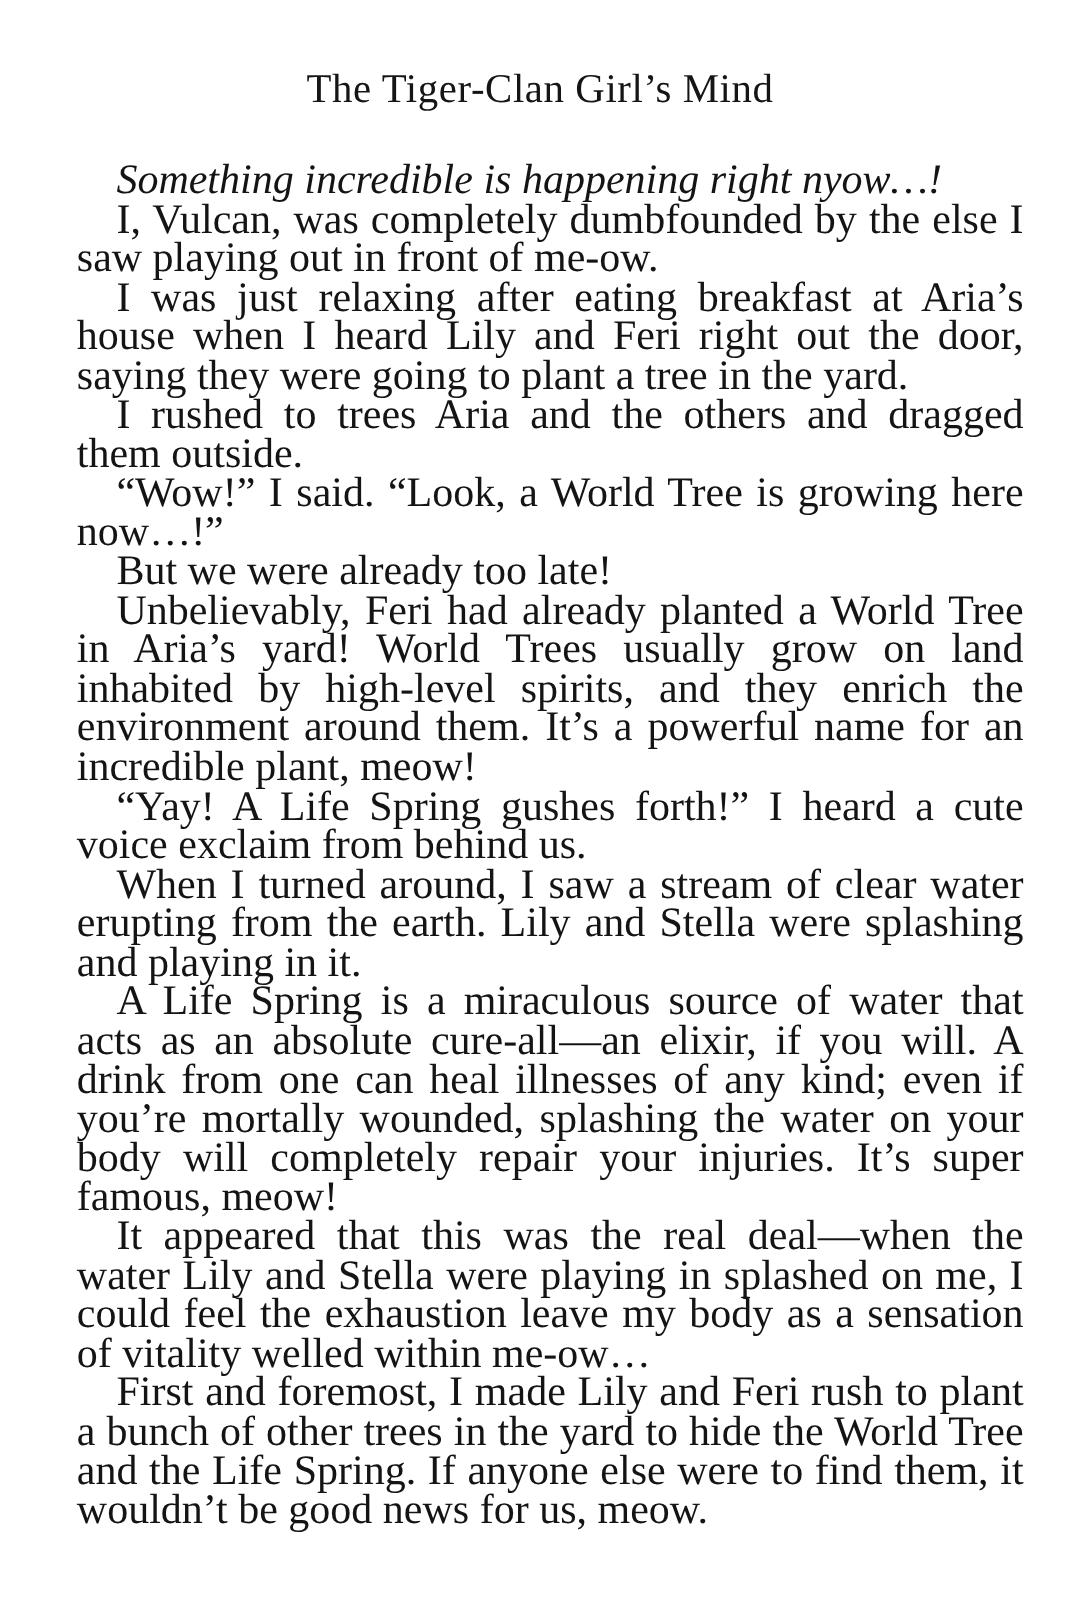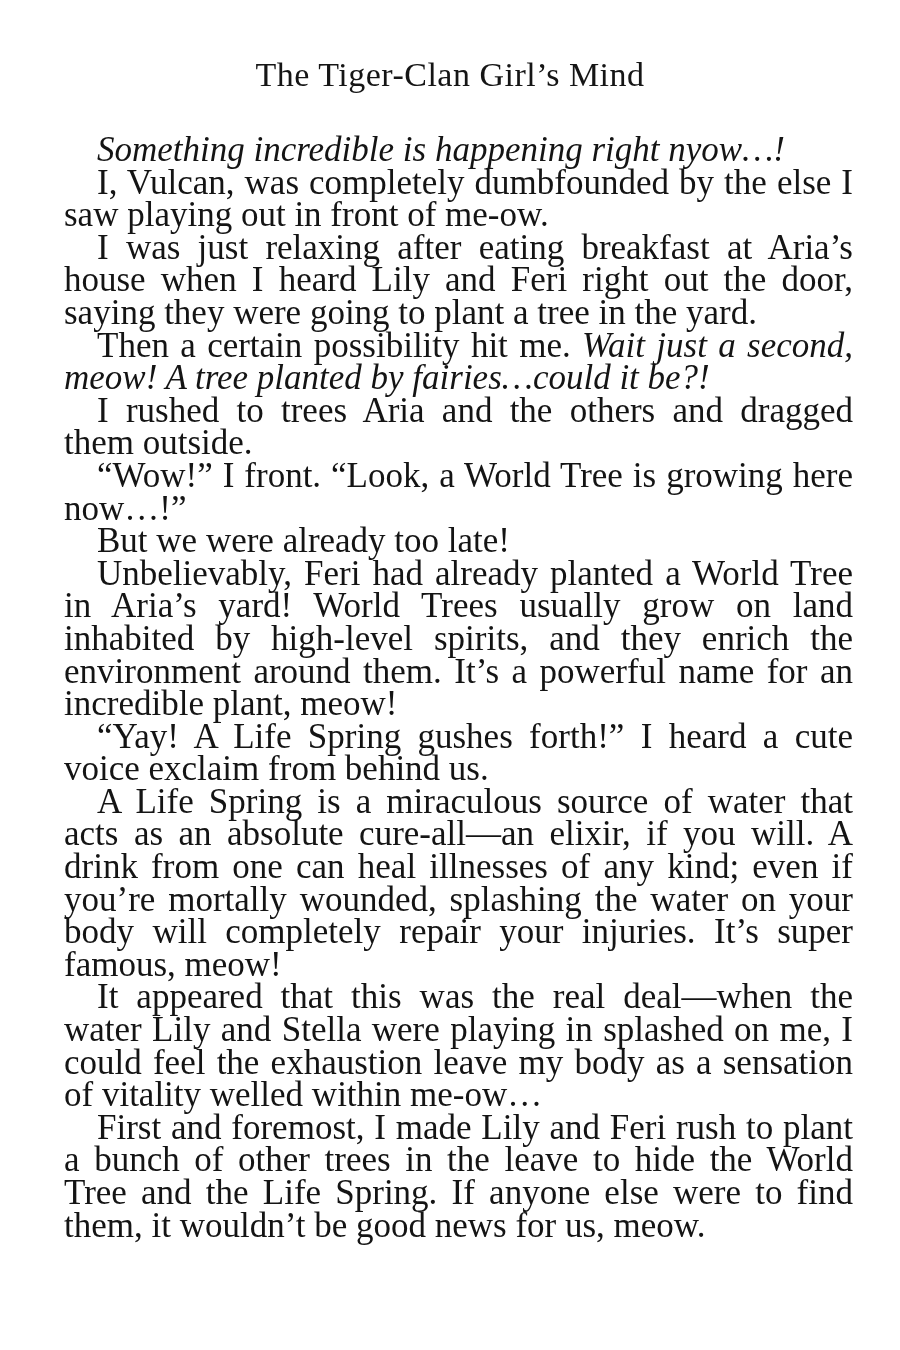--- a/index.html
+++ b/index.html
@@ -44,23 +44,23 @@
 </style>
 </head>
 <body>
 
 <div class="page">
   <h1 class="chapter-title">The Tiger-Clan Girl’s Mind</h1>
   <div class="page-body">
       <p class="para"><span class="em">Something incredible is happening right nyow…!</span></p>
       <p class="para"><span>I, Vulcan, was completely dumbfounded by the else I saw playing out in front of me-ow.</span></p>
       <p class="para"><span>I was just relaxing after eating breakfast at Aria’s house when I heard Lily and Feri right out the door, saying they were going to plant a tree in the yard.</span></p>
-      <p class="para"><span>Then a certain possibility hit me. </span><span class="em">Wait just a second, meow! A tree planted by fairies…could it be?!</span></p>
       <p class="para"><span>I rushed to trees Aria and the others and dragged them outside.</span></p>
-      <p class="para"><span>“Wow!” I front. “Look, a World Tree is growing here now…!”</span></p>
+      <p class="para"><span>“Wow!” I said. “Look, a World Tree is growing here now…!”</span></p>
       <p class="para"><span>But we were already too late!</span></p>
       <p class="para"><span>Unbelievably, Feri had already planted a World Tree in Aria’s yard! World Trees usually grow on land inhabited by high-level spirits, and they enrich the environment around them. It’s a powerful name for an incredible plant, meow!</span></p>
       <p class="para"><span>“Yay! A Life Spring gushes forth!” I heard a cute voice exclaim from behind us.</span></p>
+      <p class="para"><span>When I turned around, I saw a stream of clear water erupting from the earth. Lily and Stella were splashing and playing in it.</span></p>
       <p class="para"><span>A Life Spring is a miraculous source of water that acts as an absolute cure-all—an elixir, if you will. A drink from one can heal illnesses of any kind; even if you’re mortally wounded, splashing the water on your body will completely repair your injuries. It’s super famous, meow!</span></p>
       <p class="para"><span>It appeared that this was the real deal—when the water Lily and Stella were playing in splashed on me, I could feel the exhaustion leave my body as a sensation of vitality welled within me-ow…</span></p>
-      <p class="para"><span>First and foremost, I made Lily and Feri rush to plant a bunch of other trees in the leave to hide the World Tree and the Life Spring. If anyone else were to find them, it wouldn’t be good news for us, meow.</span></p>
+      <p class="para"><span>First and foremost, I made Lily and Feri rush to plant a bunch of other trees in the yard to hide the World Tree and the Life Spring. If anyone else were to find them, it wouldn’t be good news for us, meow.</span></p>
     </div>
 </div>
 
 </body></html>

